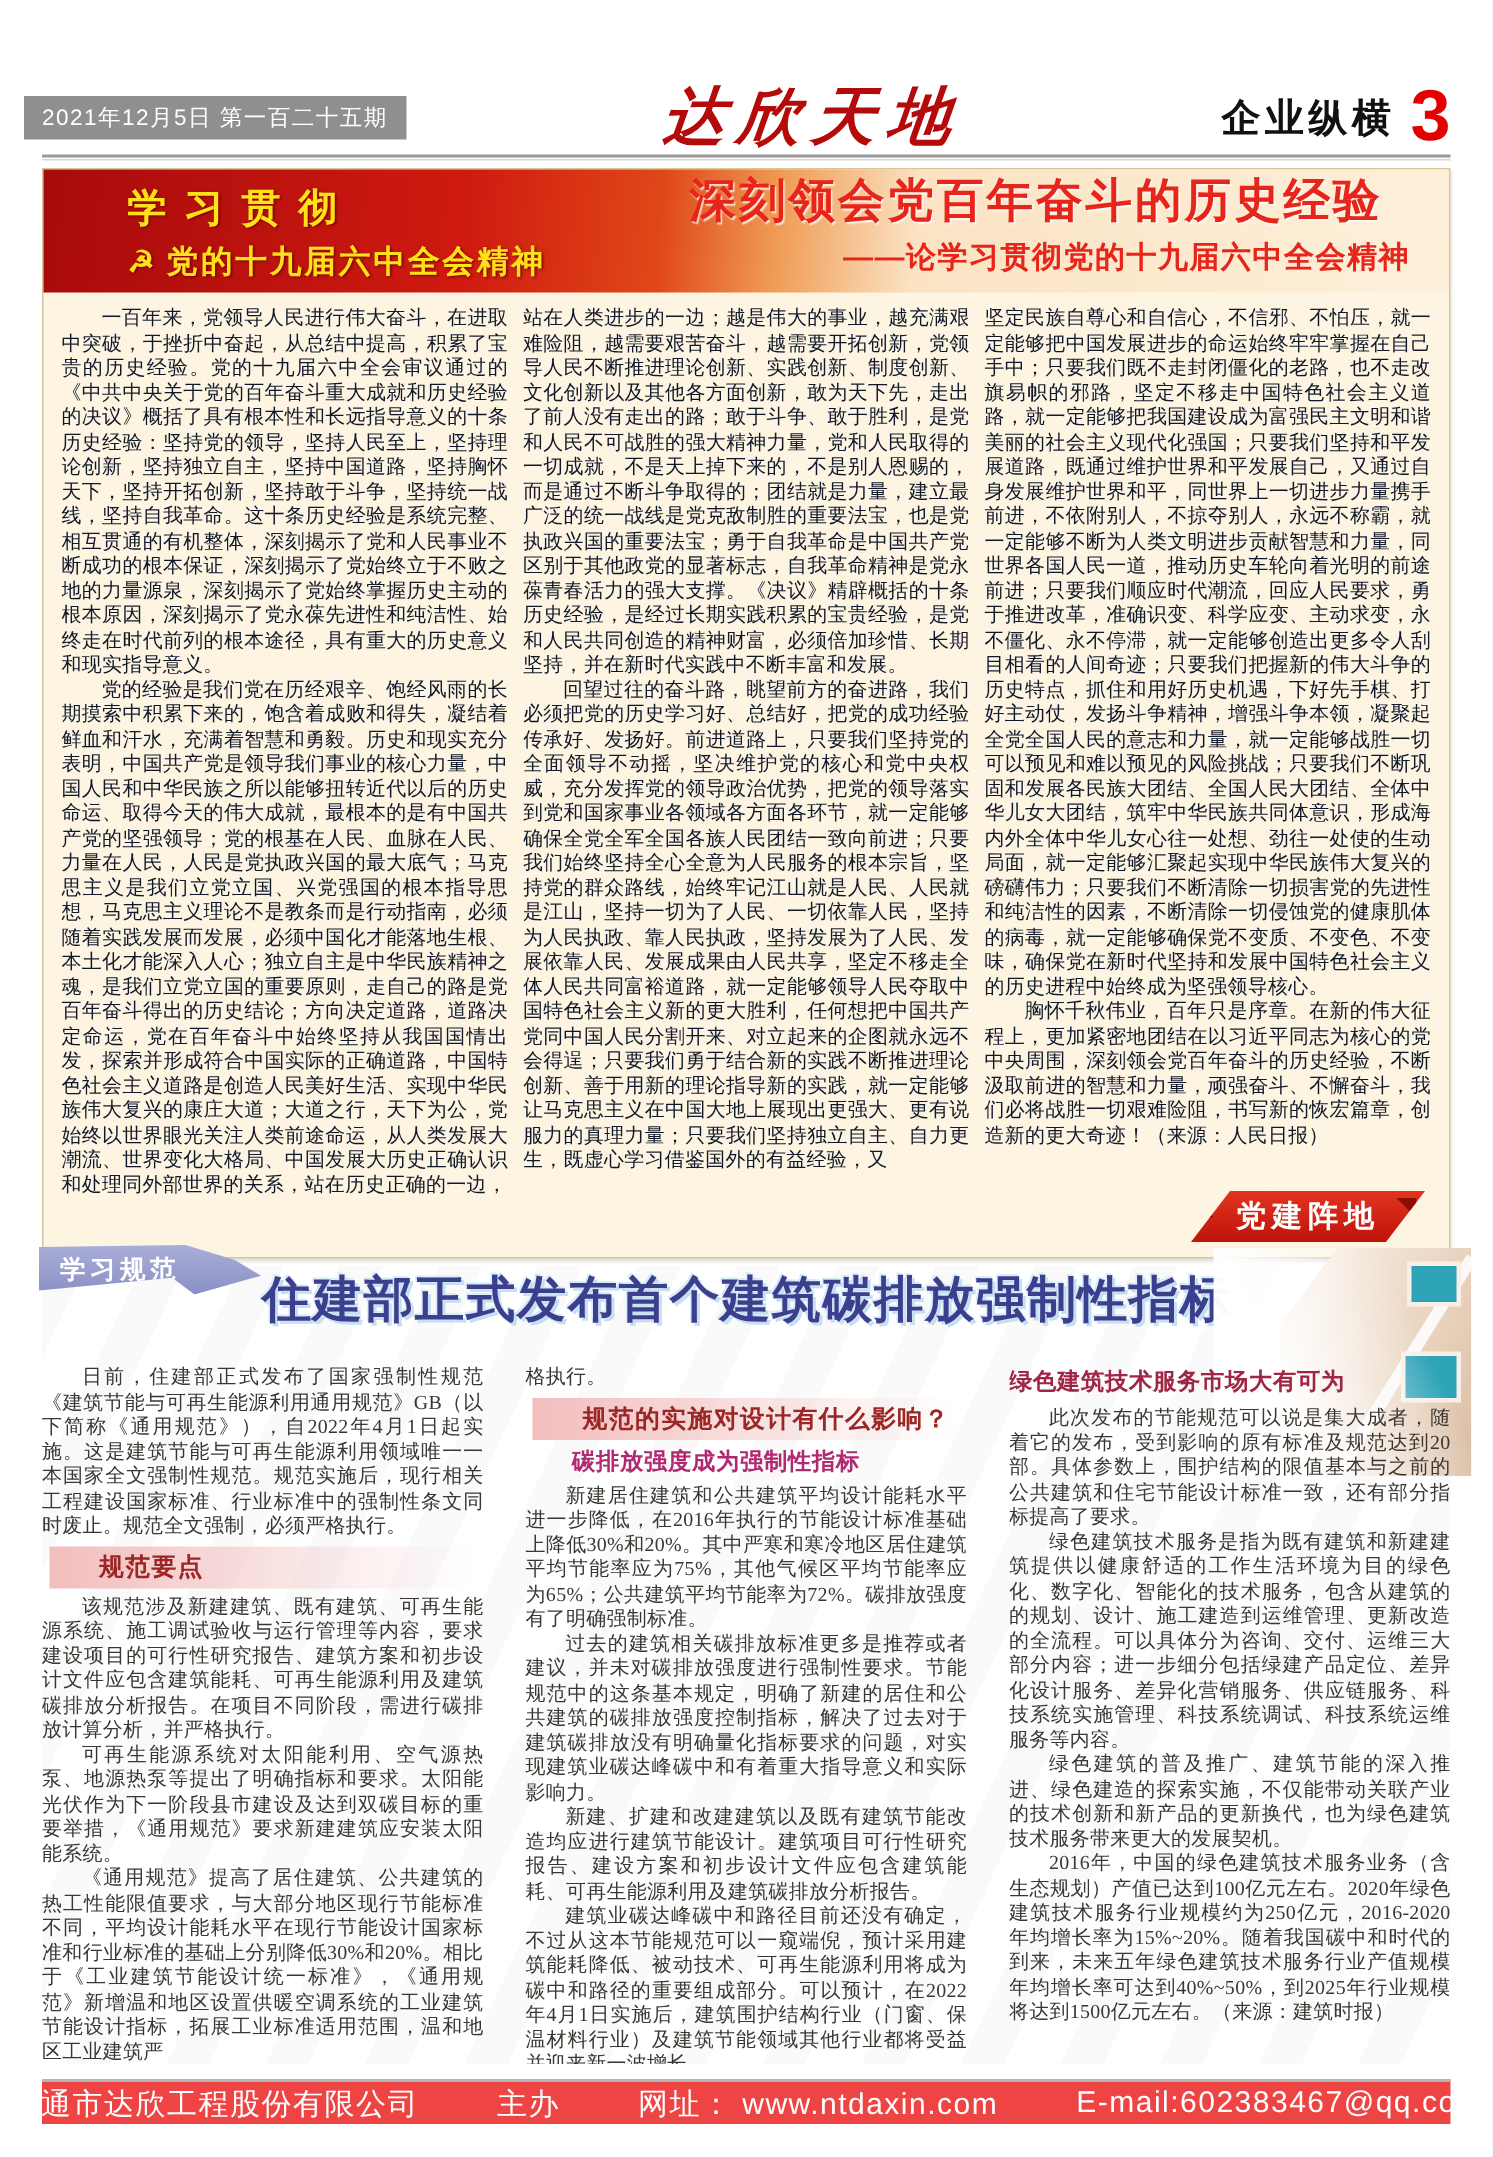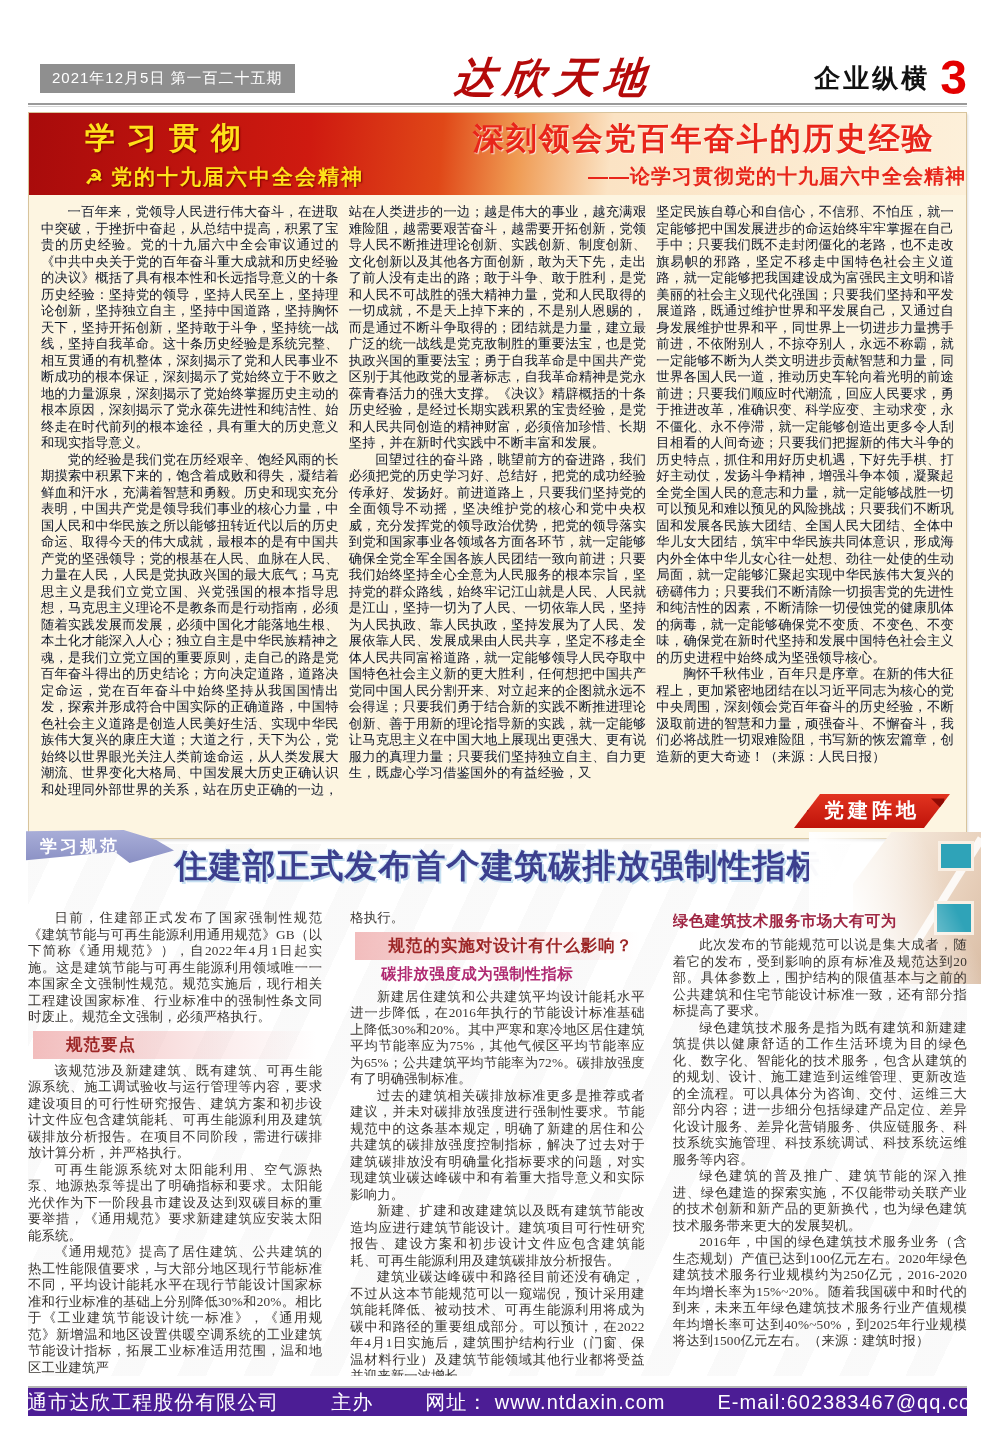--- a/index.html
+++ b/index.html
@@ -1,36 +1,36 @@
 <!DOCTYPE html>
 <html><head>
 <meta charset="utf-8">
 <style>
   * { margin:0; padding:0; box-sizing:border-box; }
   body { background:#e9e9e9; font-family:"Liberation Sans", sans-serif; }
   .page { width:995px; height:1438px; background:#ffffff; position:relative; margin:0 auto; overflow:hidden; }
 
   
-  .hdr { position:absolute; top:55px; left:40px; right:28px; height:46px; display:flex; align-items:center; }
+  .hdr { position:absolute; top:55px; left:16px; right:28px; height:46px; display:flex; align-items:center; }
   .date-box { background:#8f8f8f; color:#fff; font-size:15px; padding:5px 12px; letter-spacing:1px; white-space:nowrap; }
   .masthead-wrap { flex:1; text-align:center; }
   .masthead { font-family:"DejaVu Serif","Liberation Serif",serif; font-style:italic; font-weight:bold; font-size:42px; color:#b40a0a; letter-spacing:8px; transform:skewX(-6deg); display:inline-block; }
   .section-wrap { display:flex; align-items:center; gap:10px; }
   .section-name { font-weight:bold; font-size:26px; color:#111; letter-spacing:3px; }
   .page-num { font-weight:bold; font-size:48px; color:#e30000; line-height:1; font-family:"Liberation Sans",sans-serif; }
   .hdr-rule { position:absolute; top:103px; left:28px; right:28px; border-top:2px solid #9a9a9a; border-bottom:1px solid #d5d5d5; height:4px; }
 
   
   .article1 { position:absolute; top:112px; left:28px; width:939px; height:727px; background:#fdf5e1; border:1px solid #d8c49c; box-shadow:1px 2px 2px rgba(0,0,0,0.12); }
   .a1-banner { height:82px; display:flex; background:linear-gradient(95deg,#a80b0b 0%,#cf1a10 30%,#e04818 44%,#ef9a52 52%,#fbe3c4 62%,#fdf0da 100%); }
   .a1-banner-left { width:44%; color:#ffe11a; display:flex; flex-direction:column; justify-content:center; padding-left:56px; }
-  .a1-slogan1 { font-weight:bold; font-size:30px; letter-spacing:12px; text-shadow:1px 1px 2px #7a0000; }
+  .a1-slogan1 { font-weight:bold; font-size:26px; letter-spacing:12px; text-shadow:1px 1px 2px #7a0000; }
   .a1-slogan2 { font-weight:bold; font-size:21px; letter-spacing:2px; margin-top:4px; text-shadow:1px 1px 2px #7a0000; }
   .emblem { font-size:20px; margin-right:6px; }
-  .a1-banner-right { flex:1; display:flex; flex-direction:column; justify-content:center; }
+  .a1-banner-right { flex:1; display:flex; flex-direction:column; padding-right:26px; }
   .a1-title { font-weight:bold; font-size:31px; color:#e8251a; letter-spacing:2px; text-align:center; text-shadow:1px 1px 1px rgba(255,255,255,0.8); }
   .a1-subtitle { font-weight:bold; font-size:20px; color:#e8251a; text-align:right; margin-top:3px; letter-spacing:1px; }
   .a1-columns { display:flex; gap:10px; padding:9px 12px 6px; height:628px; overflow:hidden; }
   .col { flex:1; text-align:justify; overflow:hidden; }
   .blk-p, .blk-cont { font-family:"Liberation Serif","DejaVu Serif",serif; font-size:13.3px; line-height:16.5px; color:#0f172a; letter-spacing:0.2px; }
   .blk-p { text-indent:2em; }
   .blk-cont { text-indent:0;font-family:Liberation Serif, serif; }
   .badge { position:absolute; right:16px; bottom:10px; background:linear-gradient(#e23420,#bf130a); color:#fff; font-weight:bold; font-size:20px; letter-spacing:4px; padding:3px 30px 4px; clip-path:polygon(26px 0,100% 0,calc(100% - 26px) 100%,0 100%); }
   .badge::before { content:"◣"; position:absolute; left:2px; top:0; color:#8f0b05; font-size:16px; }
   .badge::after { content:"◥"; position:absolute; right:2px; top:0; color:#8f0b05; font-size:16px; }
@@ -48,21 +48,21 @@
   .b-win2 { position:absolute; right:10px; top:72px; width:34px; height:28px; background:#2fa3b8; box-shadow:0 0 0 3px #f9efe4; }
   .b-line { position:absolute; right:46px; top:-8px; width:8px; height:190px; background:#fff; transform:rotate(32deg); opacity:0.85; }
   .b-fade { position:absolute; inset:0; background:linear-gradient(245deg, rgba(255,255,255,0) 25%, rgba(255,255,255,0.97) 70%); }
   .a2-columns { position:relative; z-index:1; display:flex; gap:28px; height:466px; overflow:hidden; margin-top:4px; }
   .a2-columns .blk-p, .a2-columns .blk-cont { color:#3a3632; }
   .blk-sub { display:block; font-family:"Liberation Serif","DejaVu Serif",serif; font-weight:bold; font-size:16.5px; color:#9c2626; background:linear-gradient(90deg,#f2bdbd 0%,rgba(242,189,189,0.25) 70%,rgba(242,189,189,0) 100%); padding:3px 4px 3px 2em; margin:5px 5px 4px; letter-spacing:1px; }
   .blk-sub2 { display:block; font-weight:bold; font-size:15.5px; color:#b02a72; margin:3px 0 4px 2em; letter-spacing:0.5px; }
   .blk-sub3 { display:block; font-weight:bold; font-size:15.5px; color:#a02744; margin:1px 0 5px; letter-spacing:0.5px; }
 
   
-  .footer { position:absolute; left:28px; right:28px; top:1386px; height:30px; background:#4c1d95; border-top:2px solid #b5b5b5; color:#fff; display:flex; align-items:center; justify-content:center; gap:52px; font-size:20px; letter-spacing:1px; white-space:nowrap; }
+  .footer { position:absolute; left:28px; right:28px; top:1386px; height:30px; background:#ef4444; border-top:2px solid #b5b5b5; color:#fff; display:flex; align-items:center; justify-content:center; gap:52px; font-size:20px; letter-spacing:1px; white-space:nowrap; }
 </style>
 </head>
 <body>
 
 <div class="page">
 
   <header class="hdr">
     <div class="date-box">2021年12月5日 第一百二十五期</div>
     <div class="masthead-wrap">
       <span class="masthead">达欣天地</span>

